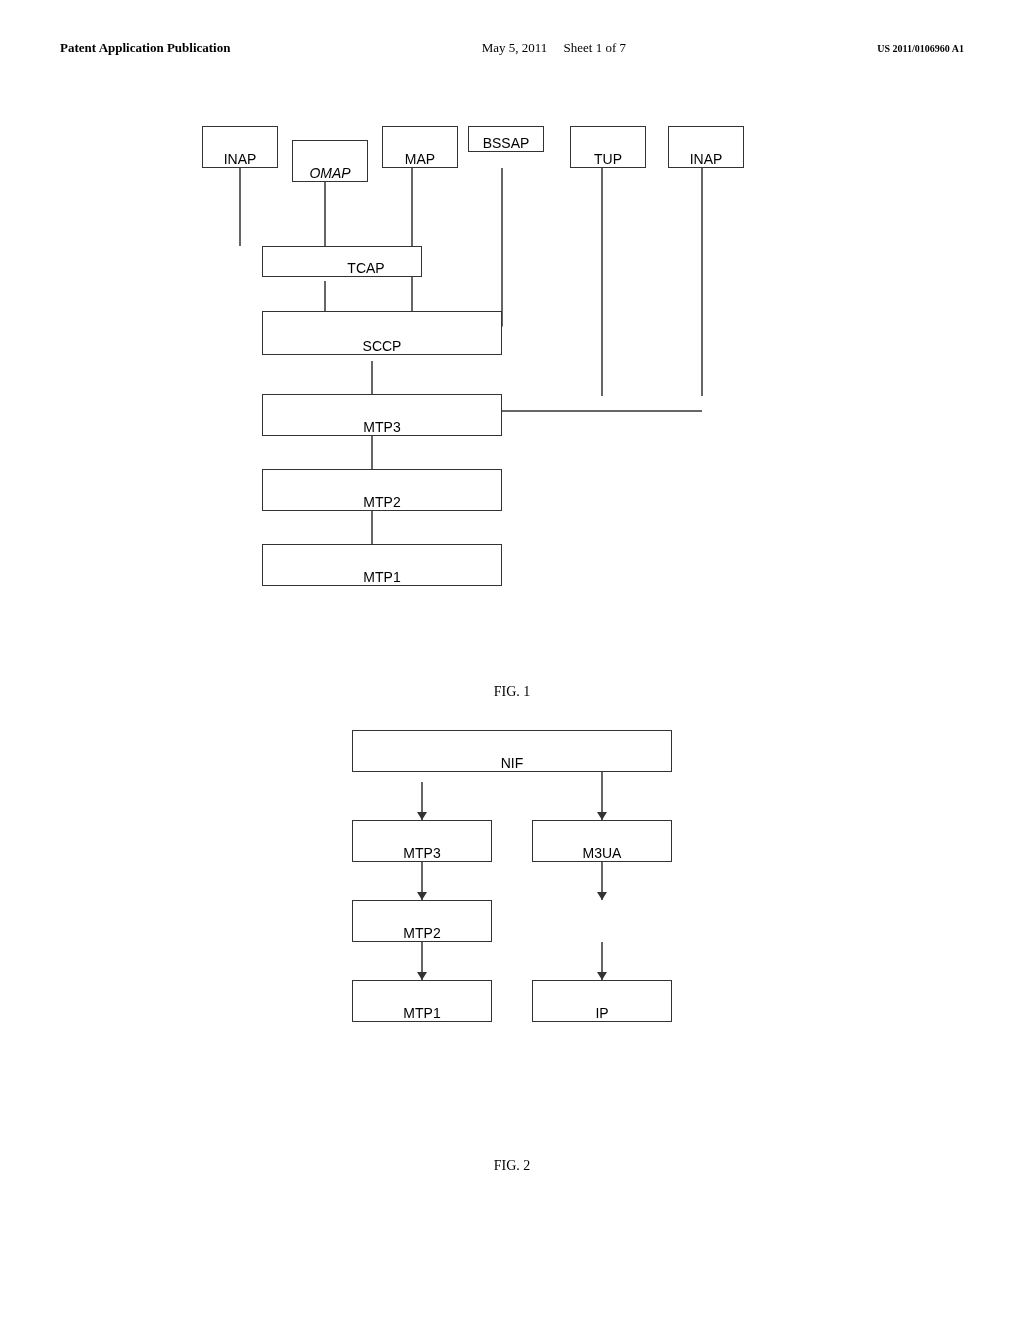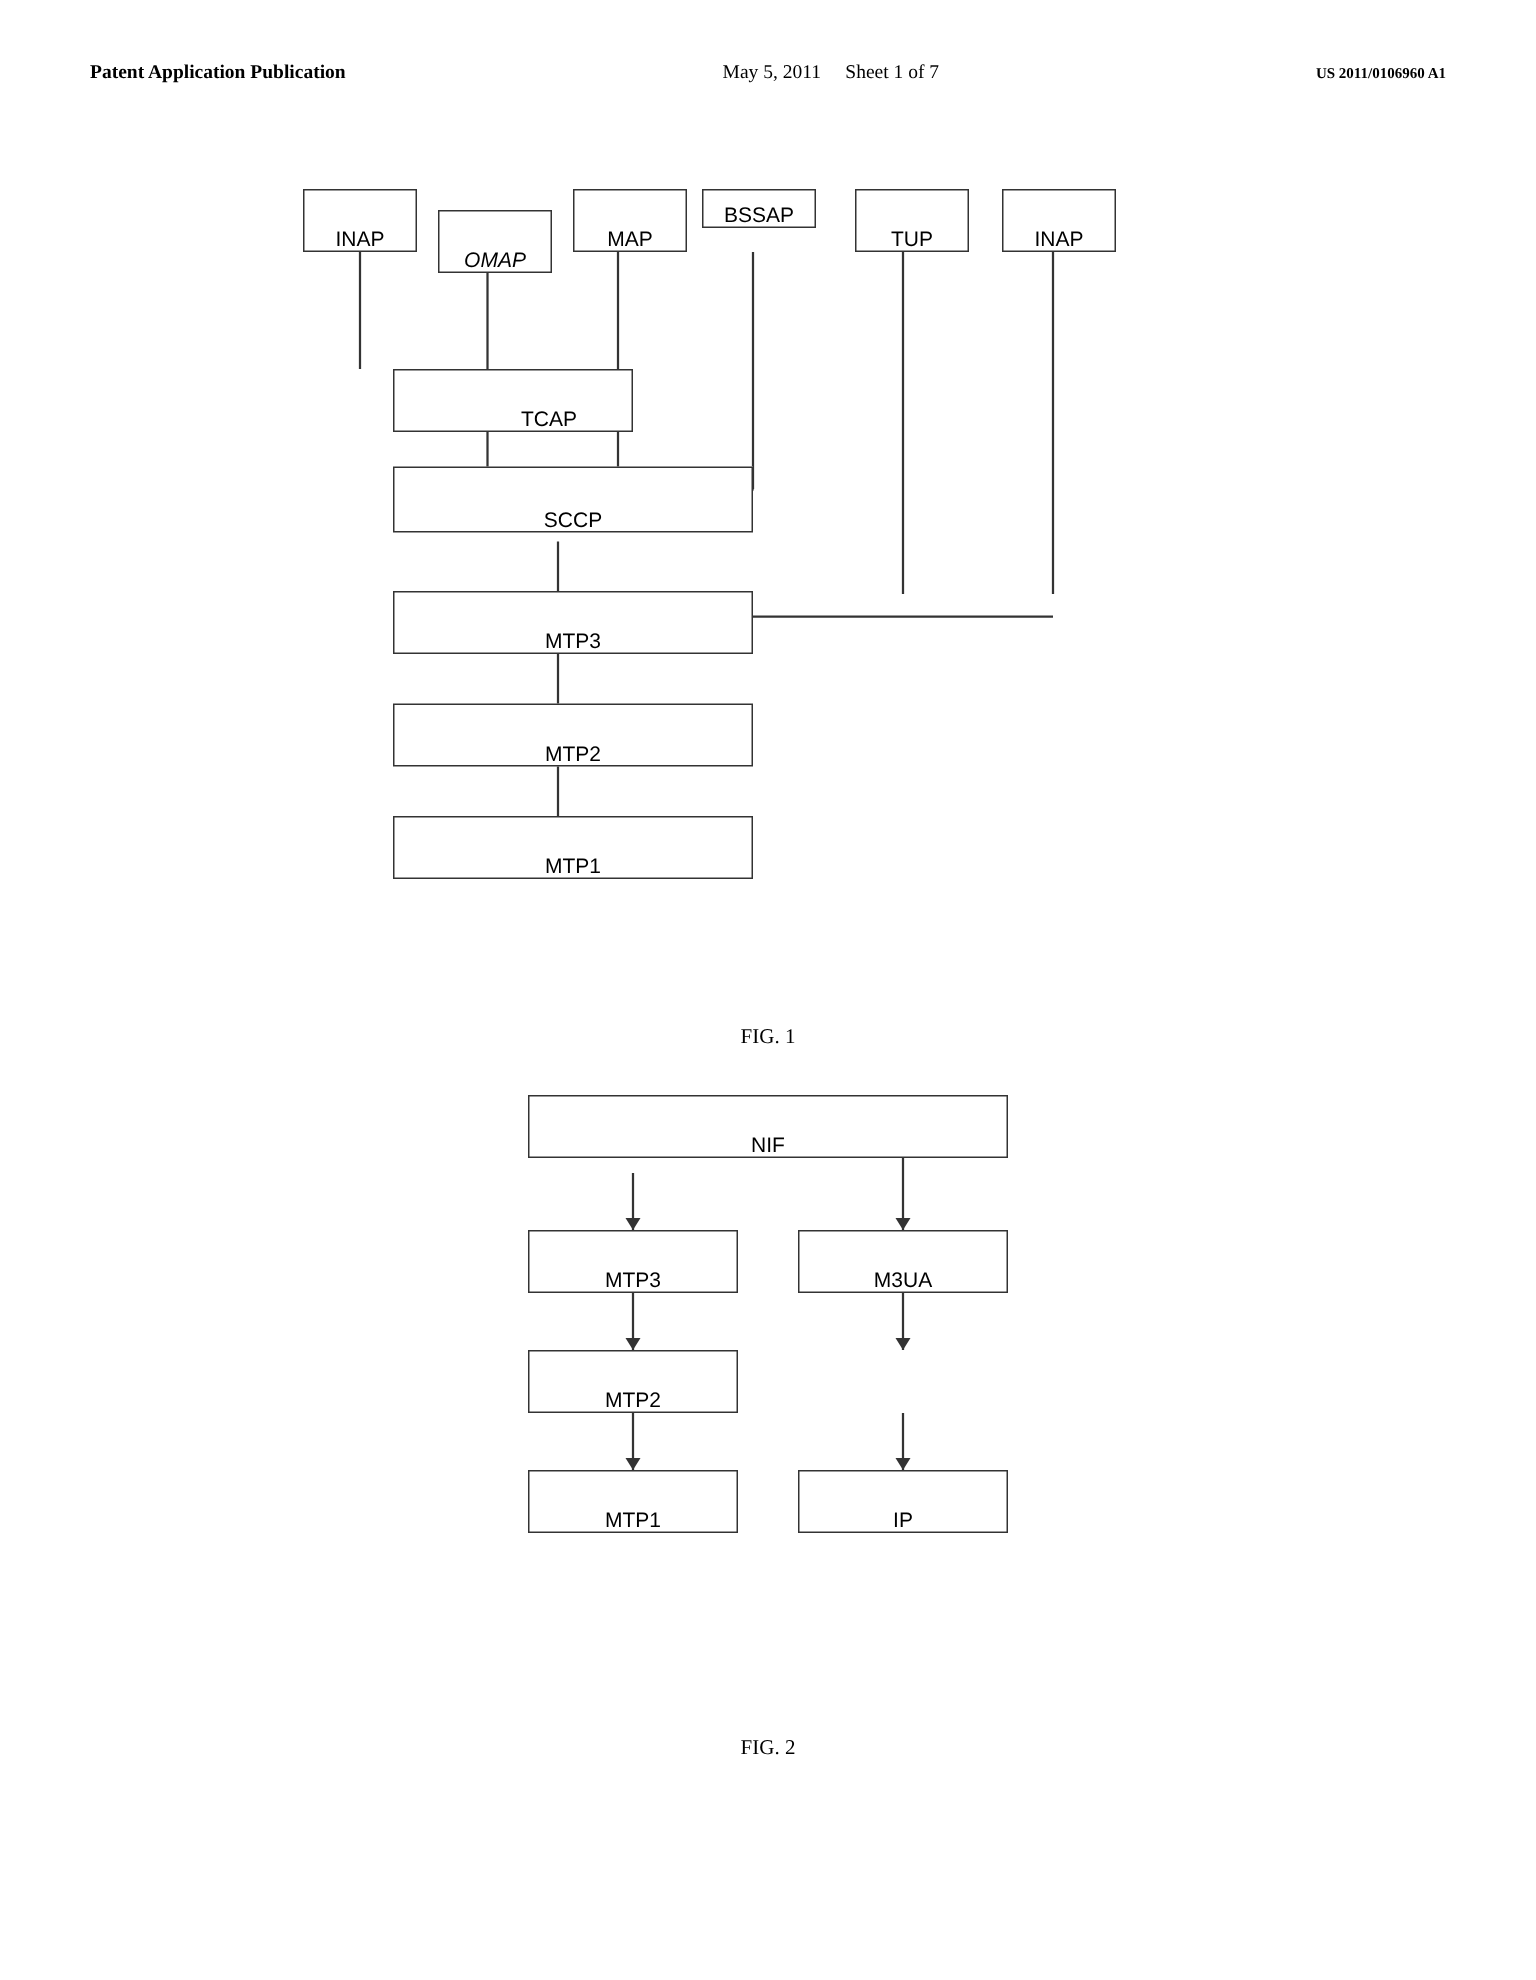--- a/index.html
+++ b/index.html
@@ -155,21 +155,21 @@
       </div>
 
       <div class="box" style="left:398px; top:10px; width:76px; height:42px;">
         <span>TUP</span>
       </div>
 
       <div class="box" style="left:496px; top:10px; width:76px; height:42px;">
         <span>INAP</span>
       </div>
 
-      <div class="box" style="left:90px; top:130px; width:160px; height:42px;padding-left:48px;">
+      <div class="box" style="left:90px; top:130px; width:160px; height:31px;padding-left:48px;">
         <span>TCAP</span>
       </div>
 
       <div class="box" style="left:90px; top:195px; width:240px; height:44px;">
         <span>SCCP</span>
       </div>
 
       <div class="box" style="left:90px; top:278px; width:240px; height:42px;">
         <span>MTP3</span>
       </div>

